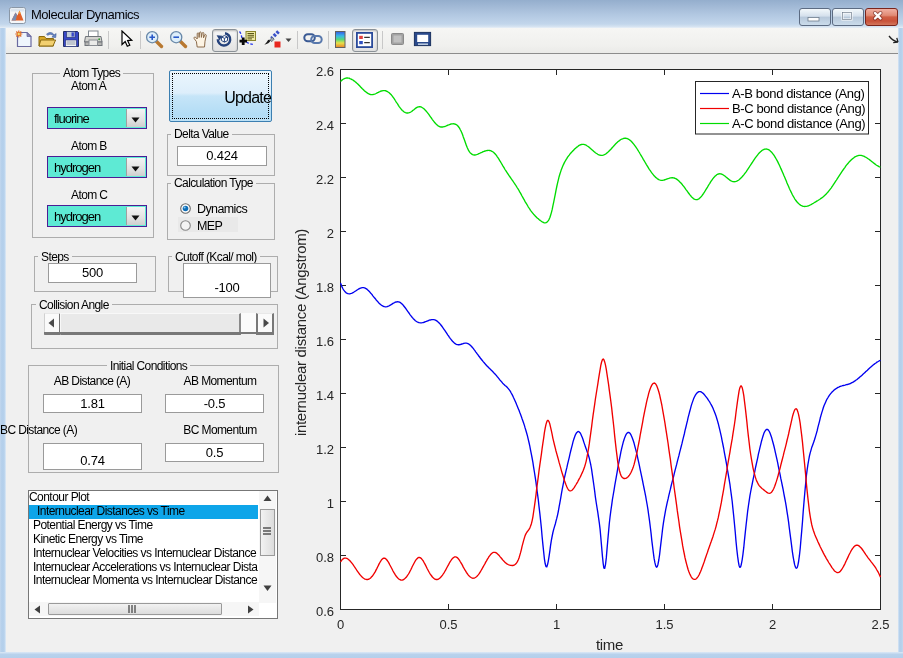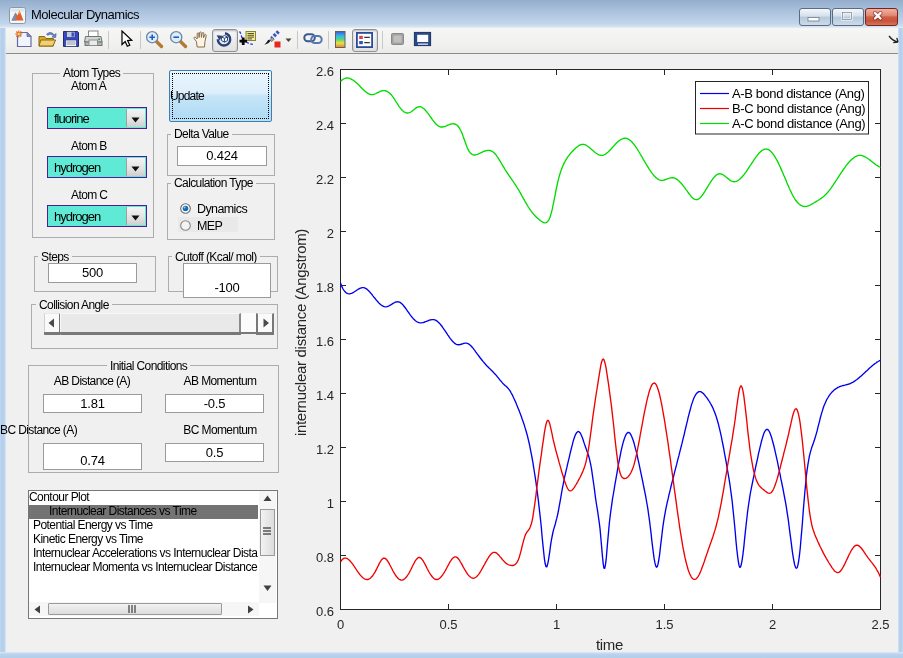--- a/index.html
+++ b/index.html
@@ -225,21 +225,21 @@
  <span class="dropbtn">
       <svg width="9" height="8">
         <path d="M0.5 1.5 h8 l-4 5 z" fill="#101010"></path>
       </svg>
     </span>
 </div>
 
 <div class="abs" style="left:169px;top:70px;width:101px;height:50px;border:1px solid #3c7fb1;border-radius:2px;
  background:linear-gradient(180deg,#eaf6fd 0,#ddeefb 44%,#c6e5f8 50%,#b2dcf5 88%,#bde1f6 100%)">
  <div style="position:absolute;left:2px;top:2px;right:2px;bottom:2px;border:1px dotted #000"></div>
- <div style="position:absolute;left:0;right:0;top:18px;text-align:left;font-size:12px;letter-spacing:-0.8px;color:#000">Update</div>
+ <div style="position:absolute;left:0;right:0;top:18px;text-align:right;font-size:16px;letter-spacing:-0.8px;color:#000">Update</div>
 </div>
 
 <div class="grp" style="left:167px;top:134px;width:106px;height:40px"></div>
 <div class="grplab" style="left:171px;top:127px">Delta Value</div>
 <div class="edit" style="left:177px;top:146px;width:88px;height:17px;padding-top:1px">0.424</div>
 
 <div class="grp" style="left:167px;top:183px;width:106px;height:55px"></div>
 <div class="grplab" style="left:171px;top:176px">Calculation Type</div>
 <div class="abs" style="left:178px;top:217px;width:60px;height:15px;background:#e9e9e9"></div>
 <svg class="abs" style="left:180px;top:203px" width="11" height="11">
@@ -283,23 +283,24 @@
 <div class="edit" style="left:43px;top:394px;width:97px;height:16px;padding-top:1px">1.81</div>
 <div class="edit" style="left:165px;top:394px;width:97px;height:16px;padding-top:1px">-0.5</div>
 <div class="lab" style="left:0px;top:423px;width:184px;text-align:left">BC Distance (A)</div>
 <div class="lab" style="left:128px;top:423px;width:184px;text-align:center">BC Momentum</div>
 <div class="edit" style="left:43px;top:443px;width:97px;height:16px;padding-top:9px">0.74</div>
 <div class="edit" style="left:165px;top:443px;width:97px;height:16px;padding-top:1px">0.5</div>
 
 <div class="abs" style="left:28px;top:490px;width:248px;height:127px;background:#fff;border:1px solid #777"></div>
 <div class="abs" style="left:29px;top:491px;width:229px;height:112px;overflow:hidden;color:#000;line-height:13.9px;letter-spacing:-0.55px;font-size:12px">
  <div style="padding-left:0;white-space:nowrap">Contour Plot</div>
- <div style="padding-left:20px;white-space:nowrap;background:#737373">Internuclear Distances vs Time</div>
+ <div style="padding-left:8px;white-space:nowrap;background:#0ea5e9">Internuclear Distances vs Time</div>
  <div style="padding-left:4px;white-space:nowrap">Potential Energy vs Time</div>
  <div style="padding-left:4px;white-space:nowrap">Kinetic Energy vs Time</div>
+ <div style="padding-left:4px;white-space:nowrap">Internuclear Velocities vs Internuclear Distance</div>
  <div style="padding-left:4px;white-space:nowrap">Internuclear Accelerations vs Internuclear Dista</div>
  <div style="padding-left:4px;white-space:nowrap">Internuclear Momenta vs Internuclear Distance</div>
 </div>
 
 <div class="abs" style="left:259px;top:491px;width:17px;height:112px;background:#f6f6f6">
  <svg style="position:absolute;left:4px;top:4px" width="9" height="7">
       <path d="M0.5 6 h8 l-4 -5.5 z" fill="#404040"></path>
     </svg>
  <div style="position:absolute;left:1px;top:18px;width:13px;height:45px;background:linear-gradient(90deg,#f2f2f2 0,#e6e6e6 55%,#dcdcdc 100%);border:1px solid #9a9a9a"></div>
  <svg style="position:absolute;left:4px;top:36px" width="8" height="9">

